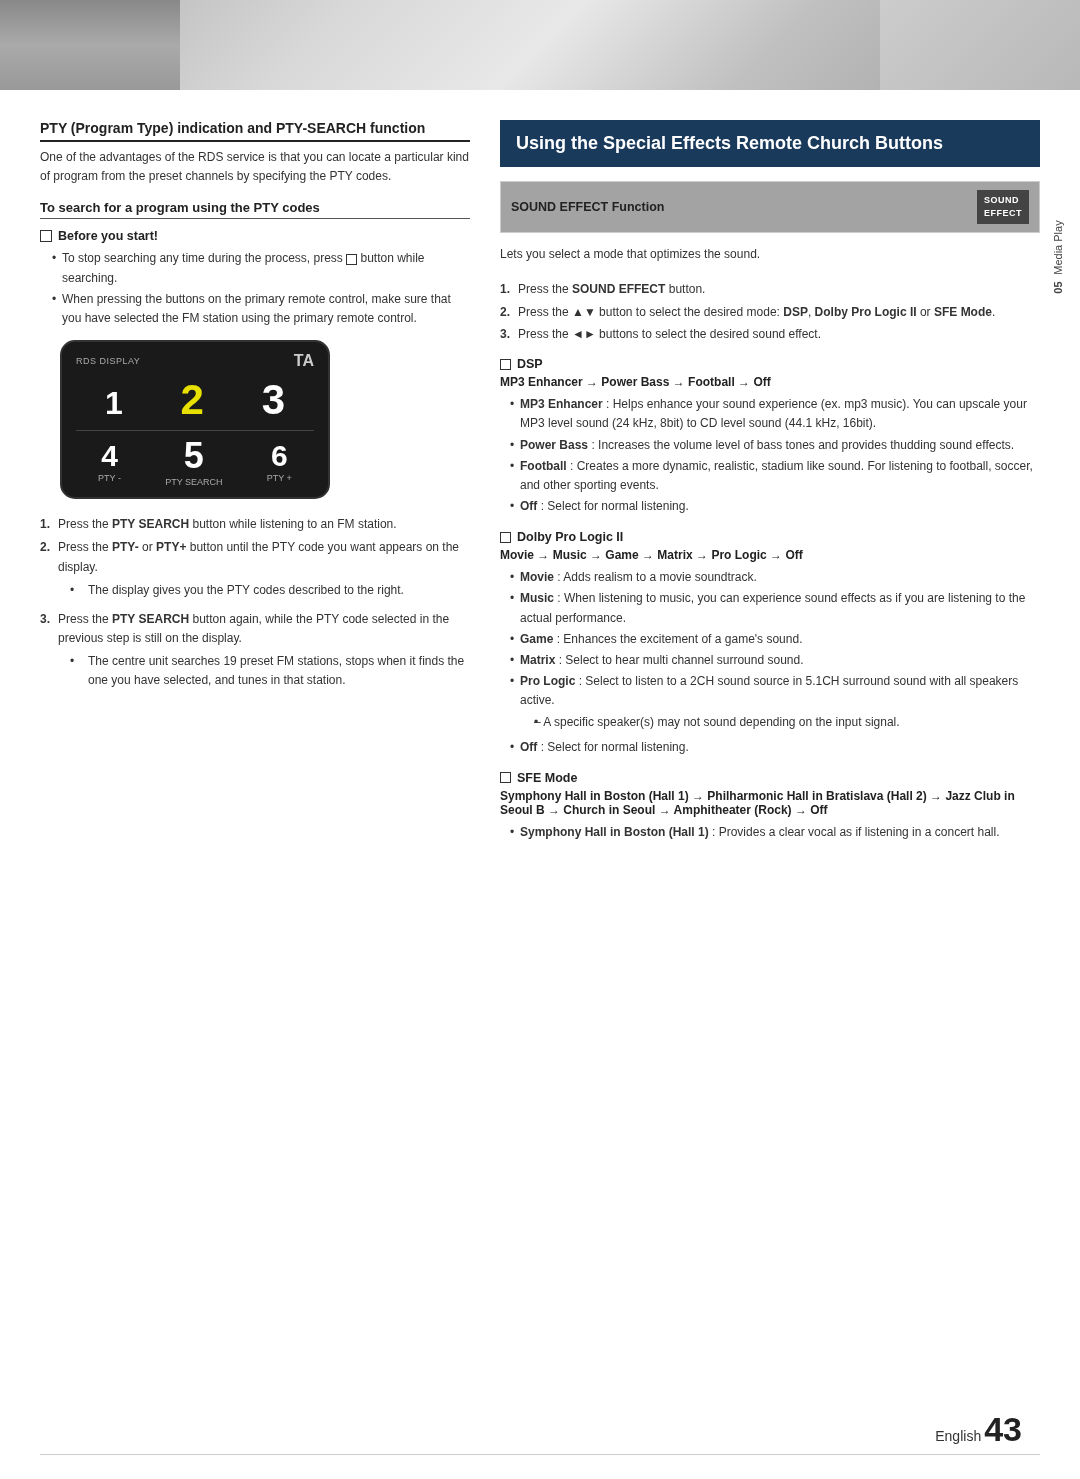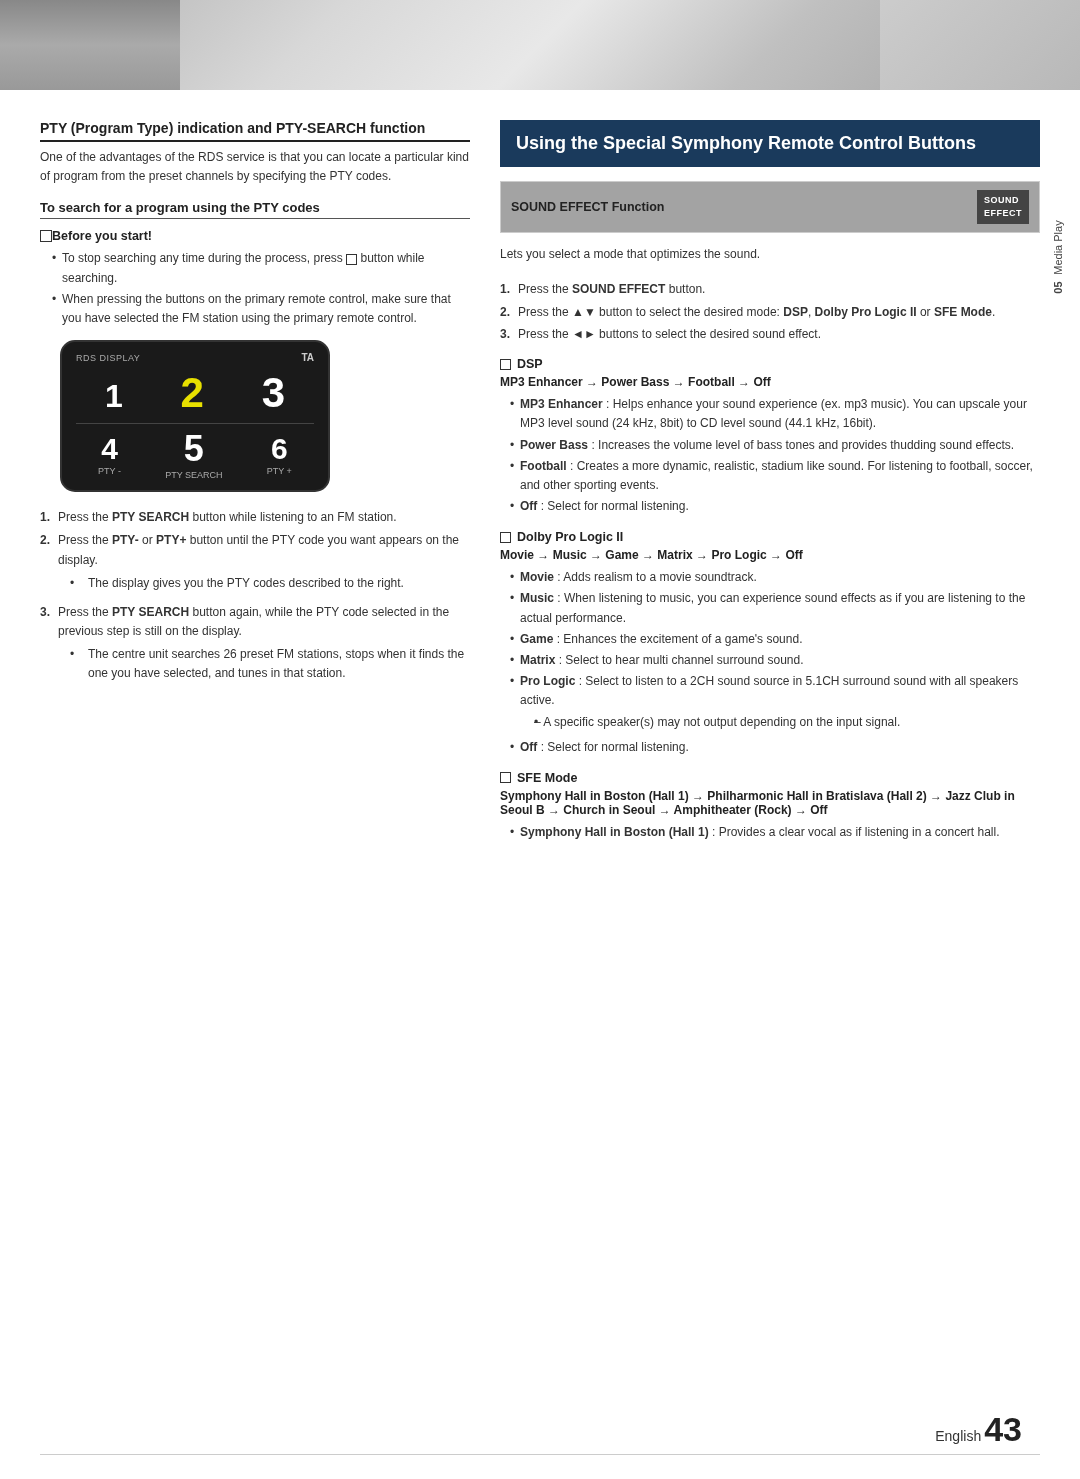--- a/index.html
+++ b/index.html
@@ -79,20 +79,21 @@
       padding-bottom: 3px;
       margin-bottom: 10px;
     }
 
     
     .checkbox-label {
       font-size: 12.5px;
       font-weight: bold;
       display: flex;
       align-items: center;
+      gap: 6px;
       margin-bottom: 6px;
     }
     .checkbox-icon {
       display: inline-block;
       width: 12px; height: 12px;
       border: 1.5px solid #333;
       background: #fff;
       flex-shrink: 0;
     }
 
@@ -152,21 +153,21 @@
       display: flex;
       justify-content: space-between;
       align-items: center;
     }
     .pty-label {
       font-size: 9px;
       color: #aaa;
       letter-spacing: 0.5px;
     }
     .pty-ta {
-      font-size: 10px;
+      font-size: 16px;
       color: #ccc;
       font-weight: bold;
     }
     .pty-numbers-top {
       display: flex;
       justify-content: space-around;
       align-items: baseline;
     }
     .pty-num {
       color: #fff;
@@ -364,30 +365,30 @@
         <span class="step-num">2.</span>
         Press the <strong>PTY-</strong> or <strong>PTY+</strong> button until the PTY code you want appears on the display.
         <ul class="bullet-list" style="margin-top:4px;">
           <li>The display gives you the PTY codes described to the right.</li>
         </ul>
       </li>
       <li>
         <span class="step-num">3.</span>
         Press the <strong>PTY SEARCH</strong> button again, while the PTY code selected in the previous step is still on the display.
         <ul class="bullet-list" style="margin-top:4px;">
-          <li>The centre unit searches 26 preset FM stations, stops when it finds the one you have selected, and tunes in that station.</li>
+          <li>The centre unit searches 19 preset FM stations, stops when it finds the one you have selected, and tunes in that station.</li>
         </ul>
       </li>
     </ol>
 
   </div>
 
   <div class="right-col">
 
-    <div class="right-header">Using the Special Symphony Remote Control Buttons</div>
+    <div class="right-header">Using the Special Effects Remote Church Buttons</div>
 
     <div class="sound-effect-box">
       <span class="sound-effect-label">SOUND EFFECT Function</span>
       <div class="sound-effect-badge">
         <span>SOUND</span><br>
         <span>EFFECT</span>
       </div>
     </div>
 
     <p class="intro-text">Lets you select a mode that optimizes the sound.</p>
@@ -431,21 +432,21 @@
       <div class="dsp-chain">
         <span>Movie → Music → Game → Matrix → Pro Logic → Off</span>
       </div>
       <ul class="r-bullet-list">
         <li><strong>Movie</strong> : Adds realism to a movie soundtrack.</li>
         <li><strong>Music</strong> : When listening to music, you can experience sound effects as if you are listening to the actual performance.</li>
         <li><strong>Game</strong> : Enhances the excitement of a game's sound.</li>
         <li><strong>Matrix</strong> : Select to hear multi channel surround sound.</li>
         <li><strong>Pro Logic</strong> : Select to listen to a 2CH sound source in 5.1CH surround sound with all speakers active.
           <ul class="r-bullet-list" style="margin-top:2px;padding-left:14px;">
-            <li style="list-style:none;padding-left:0;">– A specific speaker(s) may not output depending on the input signal.</li>
+            <li style="list-style:none;padding-left:0;">– A specific speaker(s) may not sound depending on the input signal.</li>
           </ul>
         </li>
         <li><strong>Off</strong> : Select for normal listening.</li>
       </ul>
     </div>
 
     <div class="dsp-section">
       <div class="dsp-heading">
         <span class="checkbox-icon-sm"></span>
         <span>SFE Mode</span>

